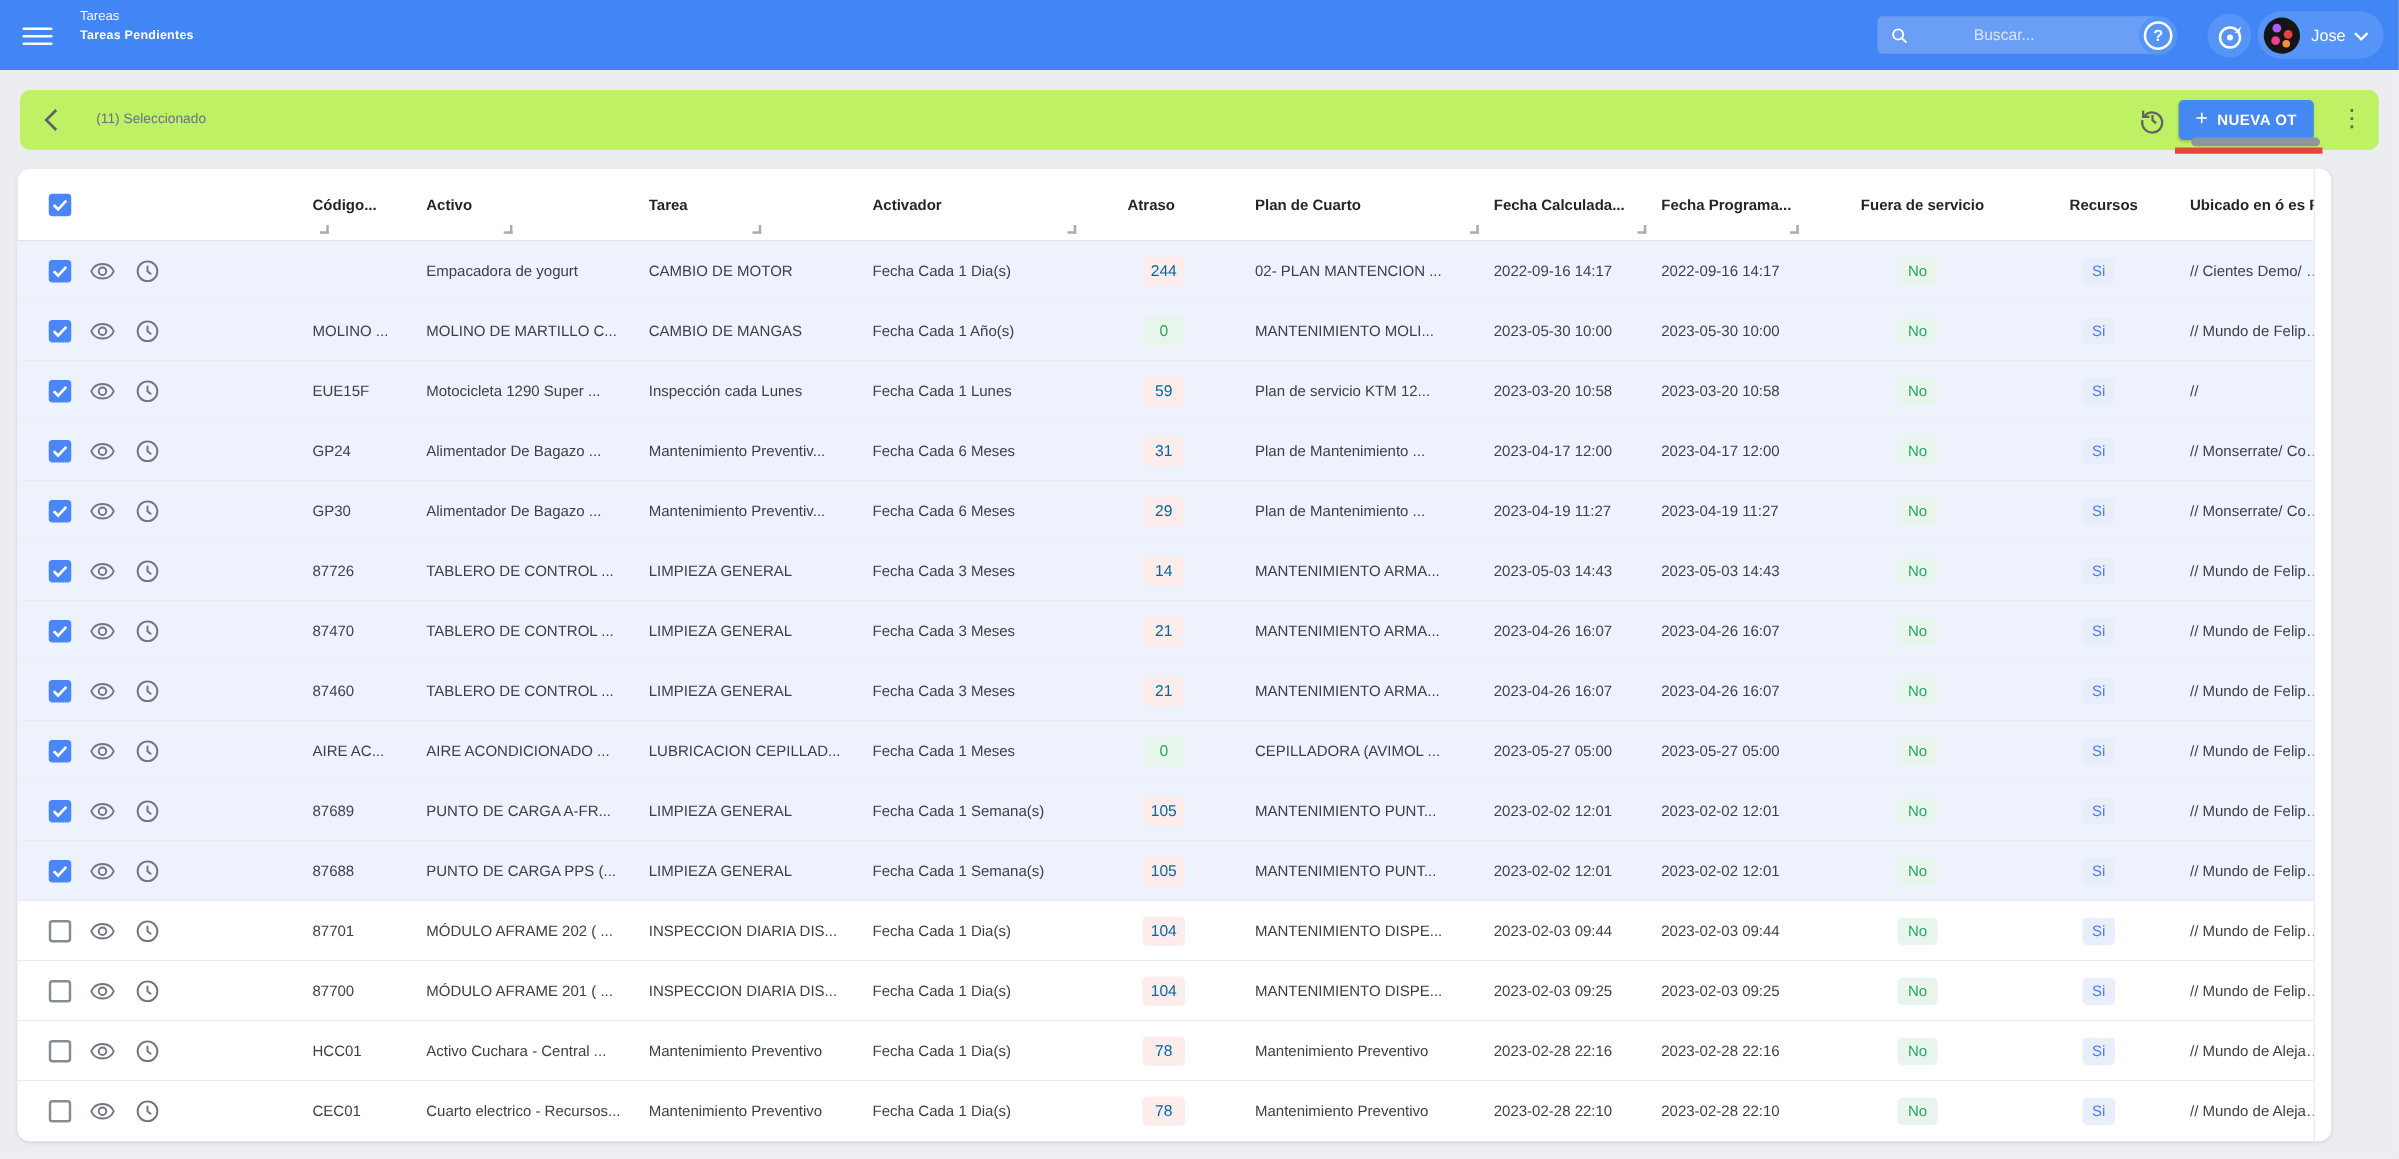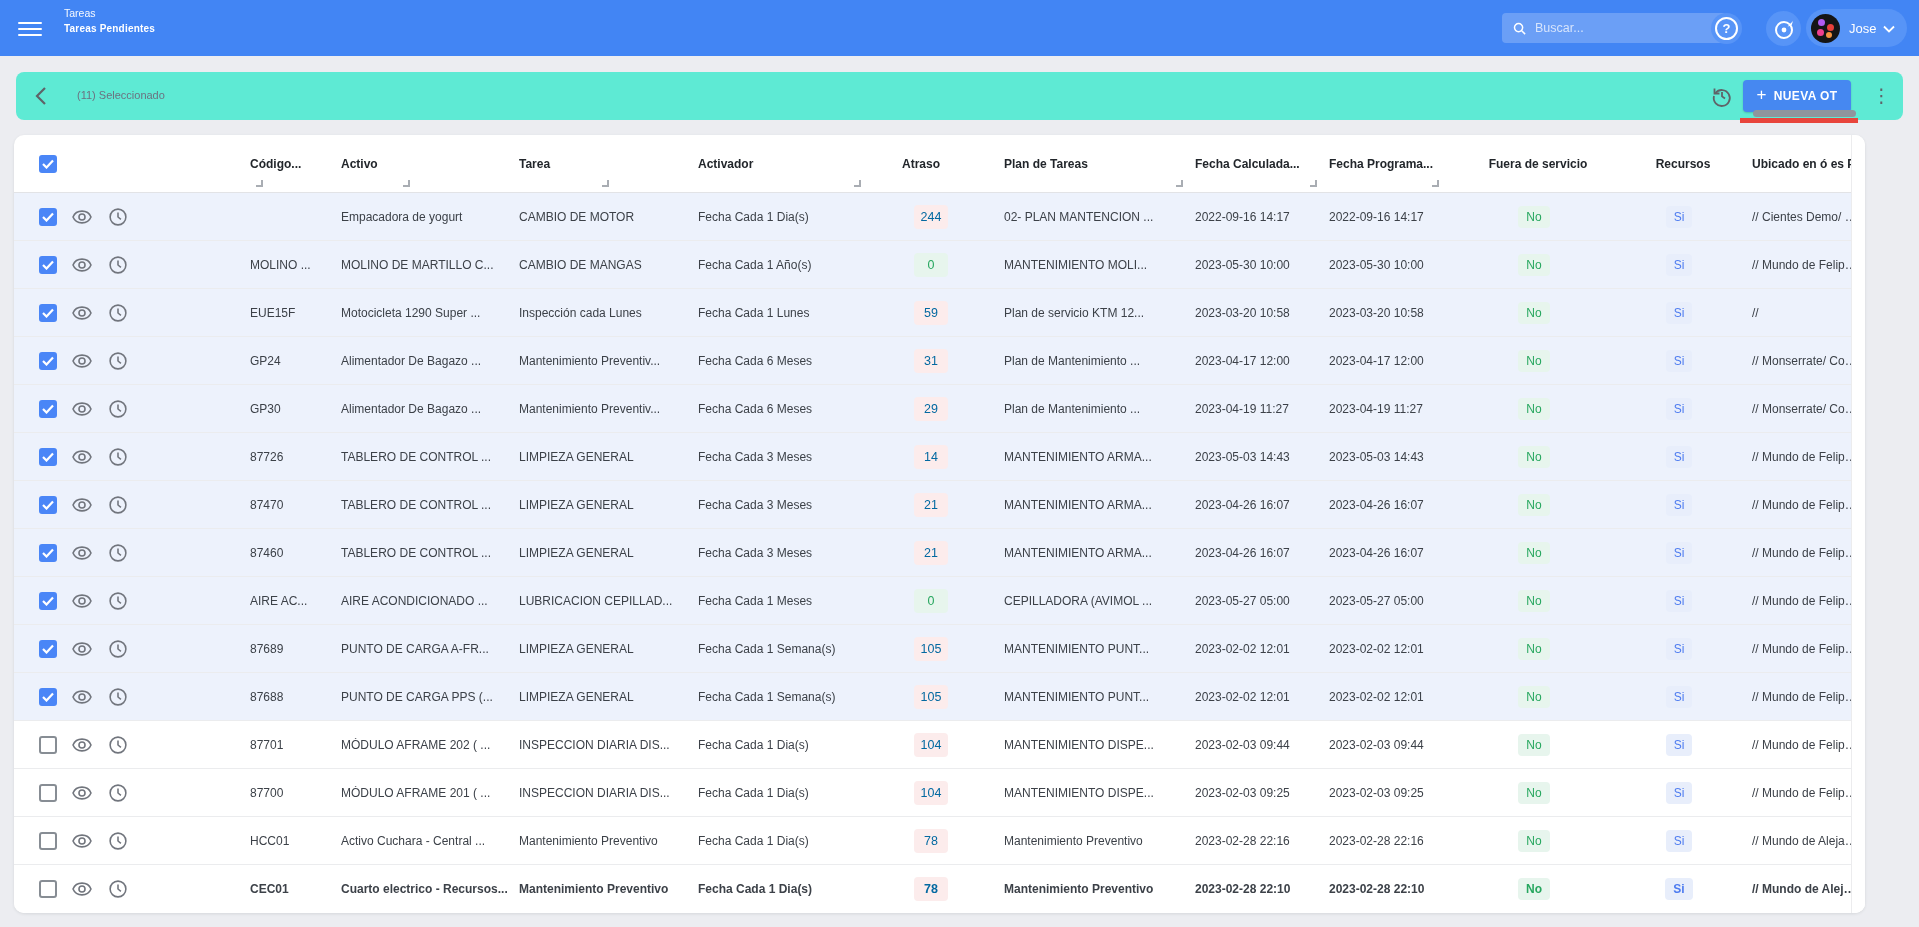--- a/index.html
+++ b/index.html
@@ -8,21 +8,21 @@
 
   
   .appbar { position:absolute; left:0; top:0; width:1919px; height:56px; background:#4285f4; }
   .hamburger { position:absolute; left:18px; top:18px; width:24px; height:20px; cursor:pointer; }
   .hamburger i { display:block; height:2.5px; background:#fff; border-radius:2px; margin:3.5px 0; }
   .titleblock { position:absolute; left:64px; top:7px; color:#fff; }
   .titleblock .small { font-size:10.5px; opacity:.95; }
   .titleblock .big { font-size:10px; font-weight:bold; margin-top:4px; letter-spacing:.2px; }
 
   .searchbox { position:absolute; left:1502px; top:13px; width:224px; height:30px;
-    background:rgba(255,255,255,.22); border-radius:4px; display:flex; align-items:center; padding:0 10px; }
+    background:rgba(255,255,255,.22); border-radius:4px; display:flex; align-items:center; padding:0 10px;gap:44px; }
   .searchbox svg { flex:0 0 auto; }
   .searchbox input { background:transparent; border:none; outline:none; color:#fff;
     font-size:12.5px; margin-left:8px; width:150px; font-family:inherit; }
   .searchbox input::placeholder { color:#d6e4fc; }
 
   .helpbtn { position:absolute; left:1711px; top:13px; width:31px; height:31px; border-radius:50%;
     background:#5794f7; color:#fff; display:flex; align-items:center; justify-content:center; cursor:pointer; }
   .helpbtn .q { width:23px; height:23px; border:2px solid #fff; border-radius:50%;
     font-size:13px; font-weight:bold; display:flex; align-items:center; justify-content:center; }
 
@@ -34,21 +34,21 @@
   .avatar { width:29px; height:29px; border-radius:50%; background:#151515; position:relative; }
   .avatar i { position:absolute; border-radius:50%; }
   .avatar .d1 { width:7px; height:7px; background:#b15cf0; left:7px; top:5px; }
   .avatar .d2 { width:7px; height:7px; background:#e8403a; left:16px; top:10px; }
   .avatar .d3 { width:7px; height:7px; background:#ef3f8f; left:6px; top:15px; }
   .avatar .d4 { width:6px; height:6px; background:#f5923e; left:15px; top:18px; }
   .username { color:#fff; font-size:13px; margin:0 7px 0 9px; }
 
   
   .toolbar { position:absolute; left:16px; top:72px; width:1887px; height:48px;
-    background:#5eead4; border-radius:8px; }
+    background:#bef264; border-radius:8px; }
   .backbtn { position:absolute; left:14px; top:12px; width:24px; height:24px; cursor:pointer; }
   .selcount { position:absolute; left:61px; top:17px; font-size:11px; color:#6b7280; }
   .historybtn { position:absolute; left:1694px; top:12px; width:24px; height:24px; cursor:pointer; }
   .newotbtn { position:absolute; left:1727px; top:8px; width:108px; height:32px; background:#4688f1;
     border:none; border-radius:4px; color:#fff; font-size:12px; font-weight:bold; letter-spacing:.4px;
     display:flex; align-items:center; justify-content:center; gap:7px; cursor:pointer;
     box-shadow:0 1px 2px rgba(0,0,0,.18); font-family:inherit; }
   .newotbtn .plus { font-size:17px; font-weight:normal; margin-top:-2px; }
   .menudots { position:absolute; left:1856px; top:10px; width:18px; height:28px; color:#5f6368;
     font-size:19px; text-align:center; cursor:pointer; line-height:28px; }
@@ -57,21 +57,21 @@
   .red-underline { position:absolute; left:1740px; top:118px; width:118px; height:5px; background:#e8453c; }
 
   
   .card { position:absolute; left:14px; top:135px; width:1851px; height:778px; background:#fff;
     border-radius:10px; box-shadow:0 1px 3px rgba(60,64,67,.12); overflow:hidden; }
   .grid { display:grid; grid-template-columns:236px 91px 178px 179px 190px 116px 180px 134px 150px 120px 150px 1fr;
     align-items:center; }
   .thead { height:58px; border-bottom:1px solid #e2e3e6; position:relative; }
   .th { font-size:12px; font-weight:bold; color:#22262b; white-space:nowrap; overflow:hidden; cursor:pointer; }
   .trow { height:48px; border-bottom:1px solid #ebecee; background:#fff; cursor:pointer; }
-  .trow:last-child { border-bottom:none;font-weight:bold; }
+  .trow:last-child { border-bottom:none; }
   .trow.selected { background:#edf2fc; }
   .cell { font-size:12px; color:#3c4148; white-space:nowrap; overflow:hidden; text-overflow:ellipsis;
     padding-right:8px; }
 
   .sel { display:flex; align-items:center; padding-left:25px; }
   .cb { width:18px; height:18px; border-radius:3px; border:2px solid #878d94; background:#fff;
     display:flex; align-items:center; justify-content:center; cursor:pointer; flex:0 0 auto; }
   .cb svg { display:none; }
   .cb.checked { background:#4a86f7; border-color:#4a86f7; }
   .cb.checked svg { display:block; }
@@ -175,21 +175,21 @@
         <svg width="12" height="10" viewBox="0 0 12 10" fill="none" stroke="#fff" stroke-width="2.2">
             <polyline points="1,5 4.5,8.5 11,1.5"></polyline>
           </svg>
       </span>
     </div>
     <div class="th">Código...</div>
     <div class="th">Activo</div>
     <div class="th">Tarea</div>
     <div class="th">Activador</div>
     <div class="th atr-h">Atraso</div>
-    <div class="th">Plan de Tareas</div>
+    <div class="th">Plan de Cuarto</div>
     <div class="th fch">Fecha Calculada...</div>
     <div class="th fch">Fecha Programa...</div>
     <div class="th fuera">Fuera de servicio</div>
     <div class="th rec">Recursos</div>
     <div class="th ubic">Ubicado en ó es Parte de...</div>
     <span class="grip g1"></span>
     <span class="grip g2"></span>
     <span class="grip g3"></span>
     <span class="grip g4"></span>
     <span class="grip g5"></span>

